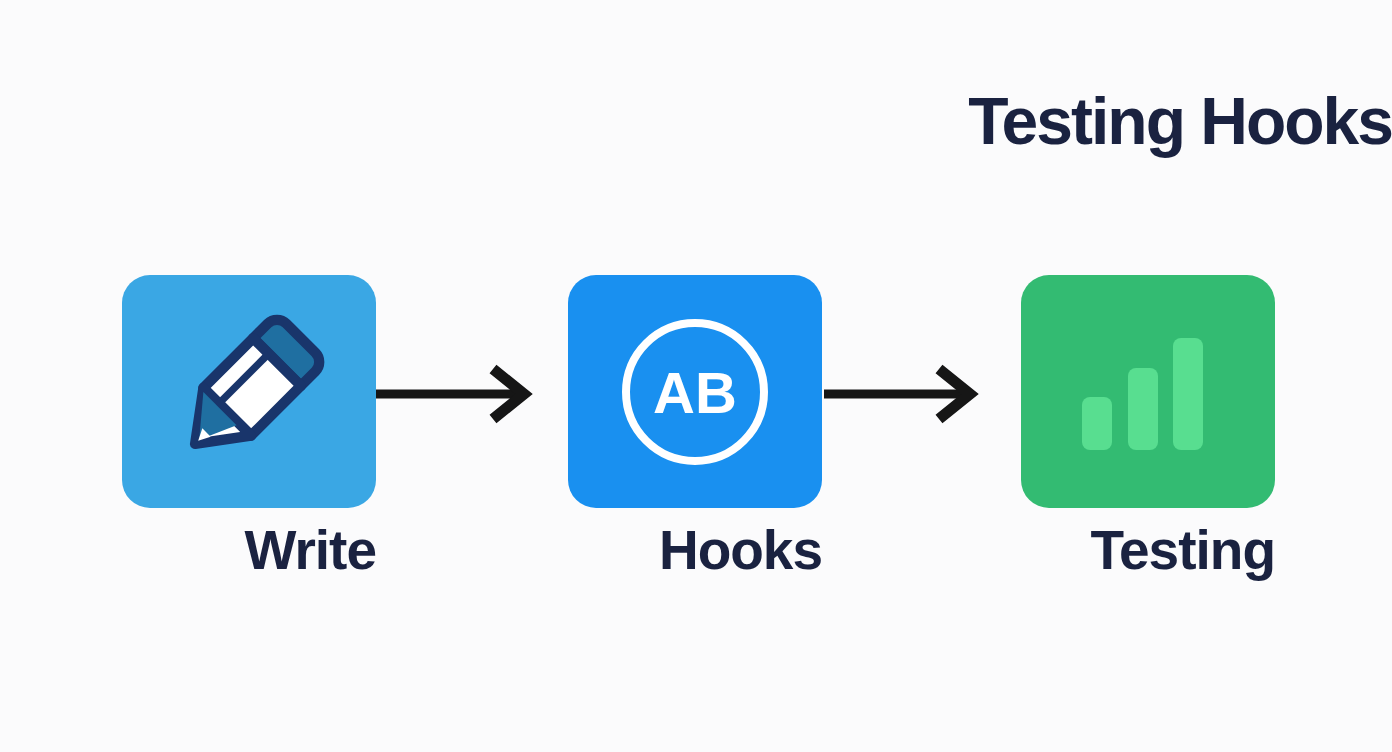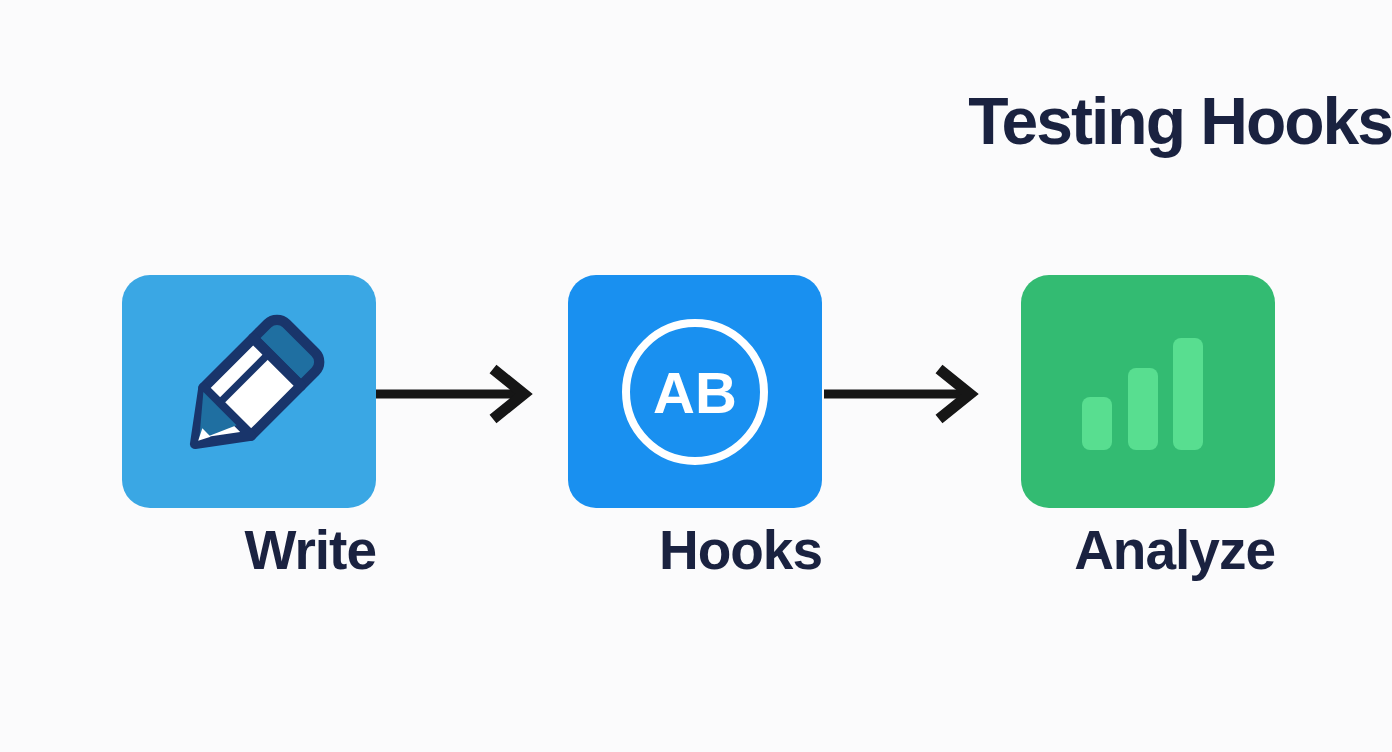--- a/index.html
+++ b/index.html
@@ -153,15 +153,15 @@
   <div class="step-card analyze">
     <div class="bars">
       <div class="bar b1"></div>
       <div class="bar b2"></div>
       <div class="bar b3"></div>
     </div>
   </div>
 
   <div class="step-label write">Write</div>
   <div class="step-label test">Hooks</div>
-  <div class="step-label analyze">Analyze</div>
+  <div class="step-label analyze">Testing</div>
 
 </div>
 
 </body></html>

